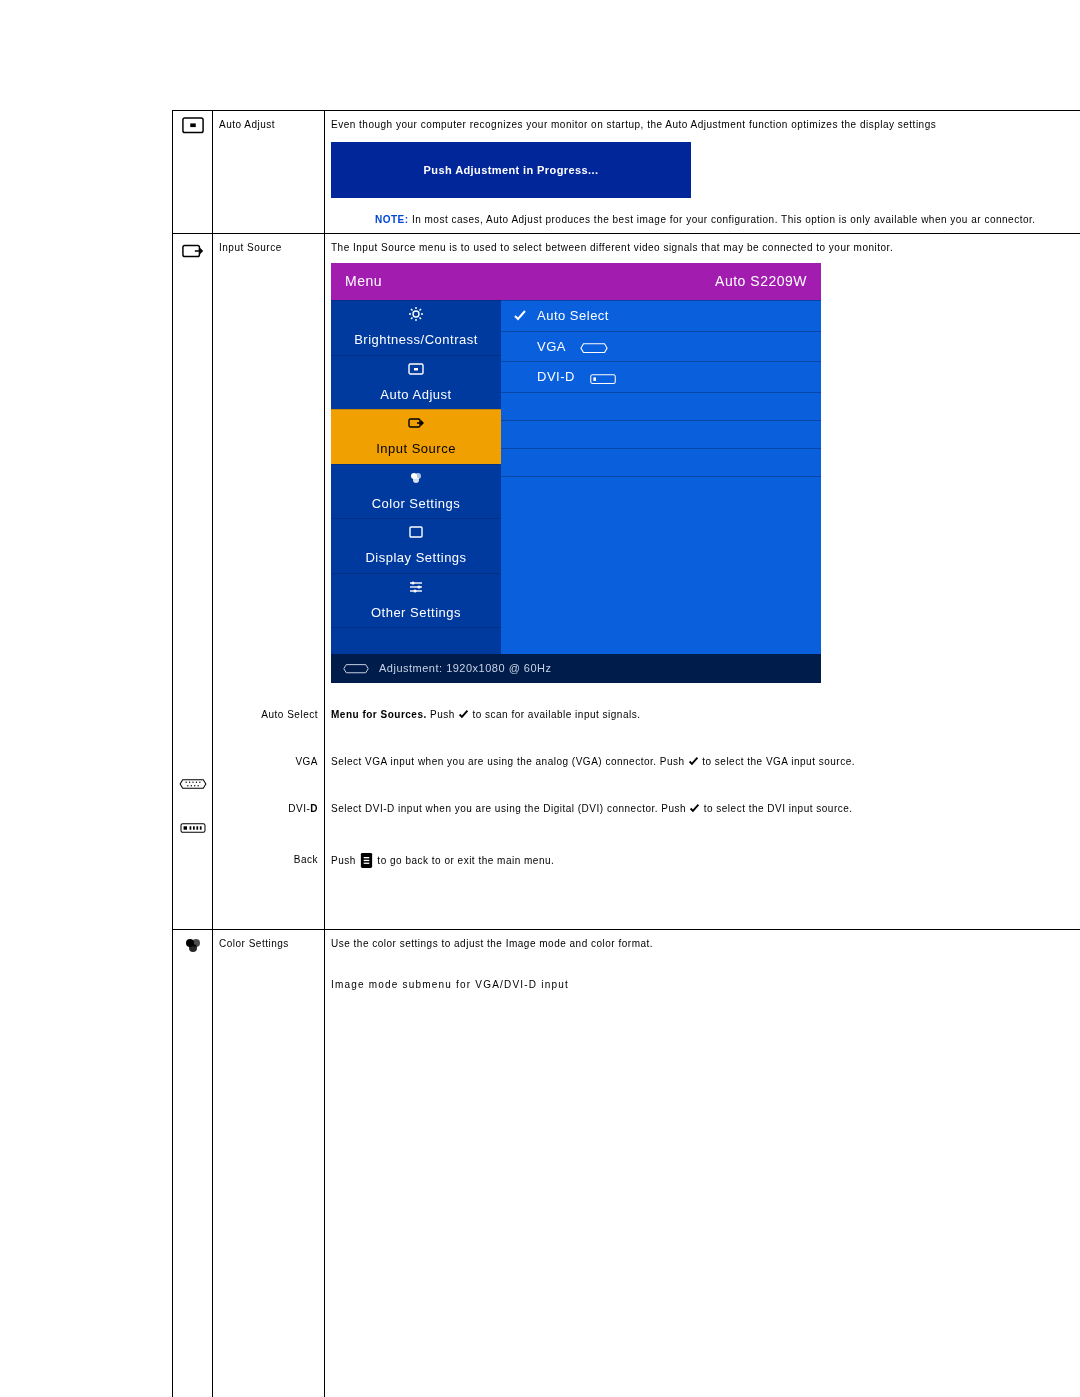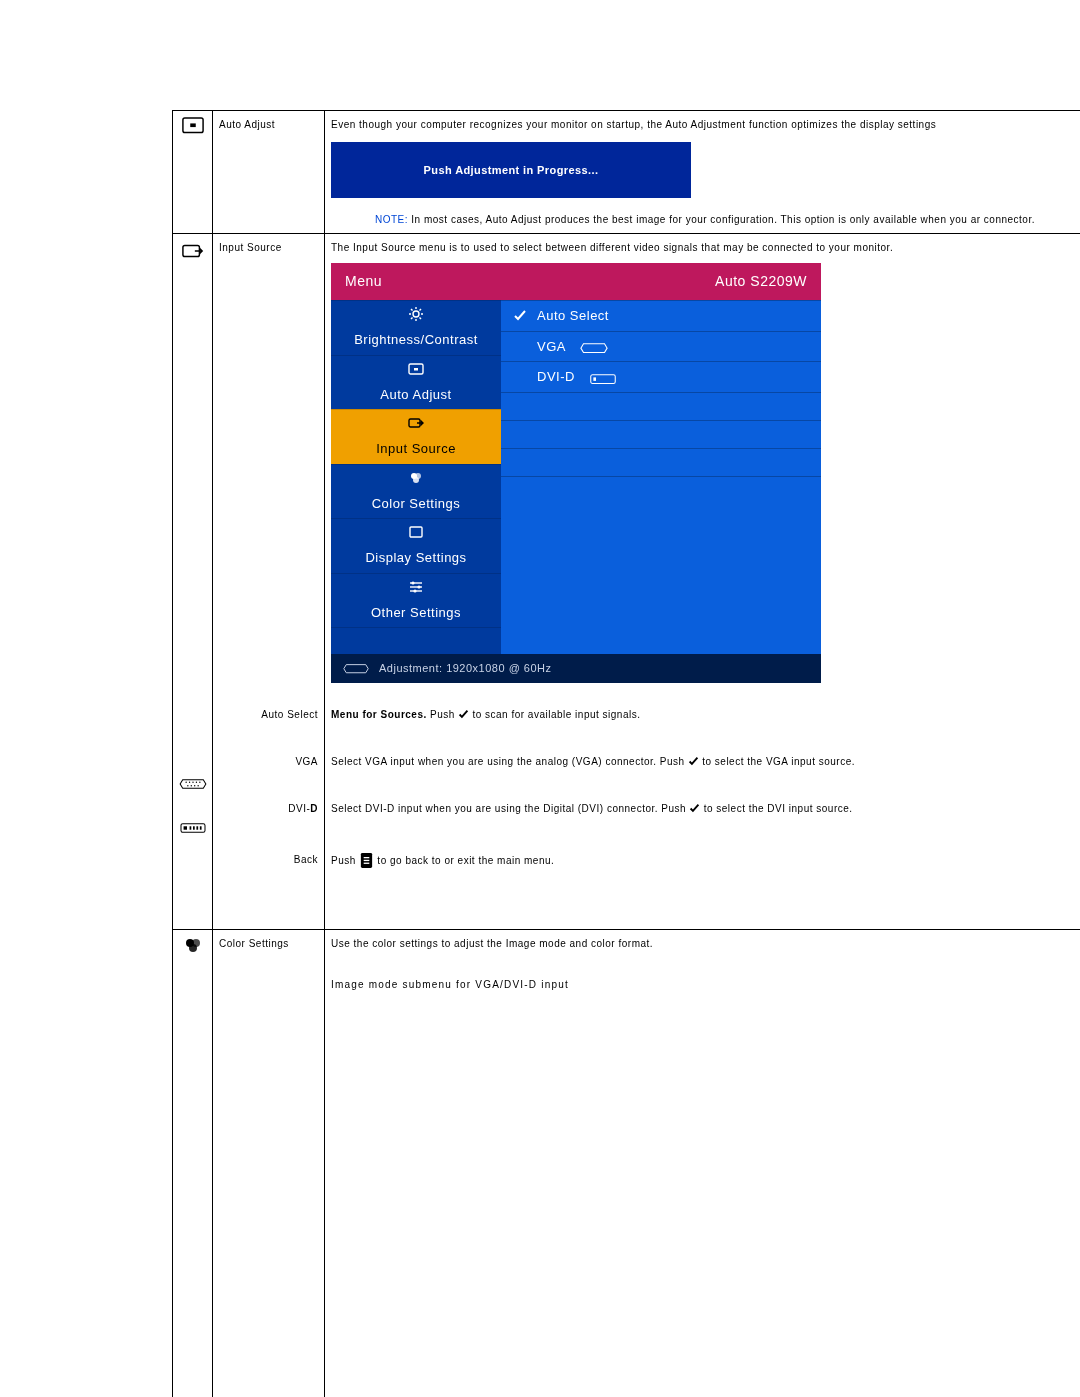--- a/index.html
+++ b/index.html
@@ -40,21 +40,21 @@
     padding-right: 8px;
     padding-top: 8px;
     font-size: 10px;
     letter-spacing: 0.6px;
   }
   td.desc-col {
     padding: 8px 6px;
     font-size: 10px;
     letter-spacing: 0.4px;
   }
-  .note-label { color: #0046d5; font-weight: normal; letter-spacing: 0.5px; padding-left: 44px;}
+  .note-label { color: #0046d5; font-weight: bold; letter-spacing: 0.5px; padding-left: 44px;}
   .banner {
     margin: 10px 0 14px 0;
     background: #00269a;
     color: #fff;
     height: 56px;
     width: 360px;
     display: flex;
     align-items: center;
     justify-content: center;
     font-weight: bold;
@@ -67,21 +67,21 @@
 
   
   .osd {
     width: 490px;
     font-family: Arial, sans-serif;
     font-size: 13px;
     color: #fff;
     margin: 8px 0 12px 0;
   }
   .osd-header {
-    background: #be185d;
+    background: #a21caf;
     display: flex;
     justify-content: space-between;
     padding: 8px 14px;
     font-size: 14px;
   }
   .osd-body { display: flex; }
   .osd-left {
     width: 170px;
     background: #003a9e;
   }

